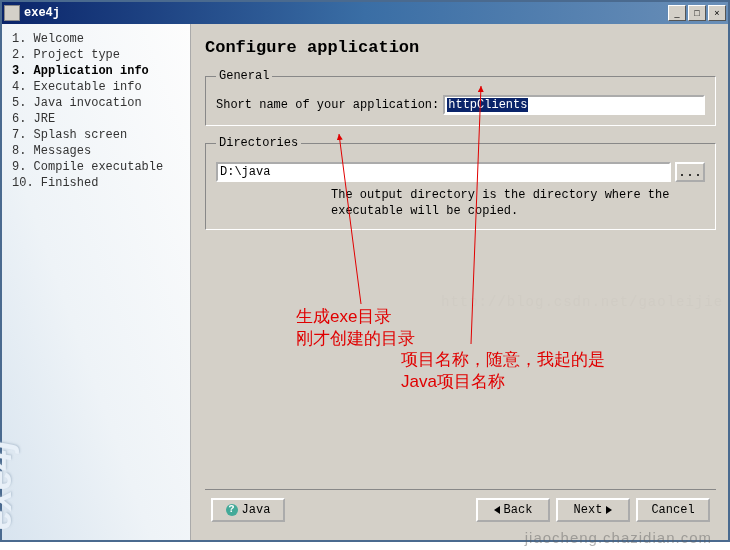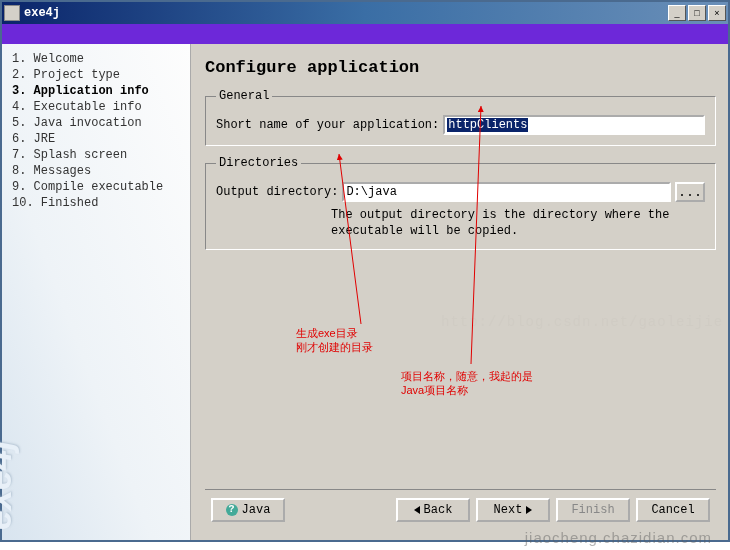--- a/index.html
+++ b/index.html
@@ -11,22 +11,21 @@
       height: 550px;
       overflow: hidden;
       position: relative;
     }
     .window {
       width: 730px;
       height: 542px;
       border: 2px solid #4a6a8f;
       display: flex;
       flex-direction: column;
-      background: #6d28d9;
-      gap: 20px;
+      background: #0369a1;
     }
     .titlebar {
       height: 22px;
       background: linear-gradient(to right, #0a246a, #3a6ea5, #6a8fb8);
       color: #fff;
       display: flex;
       align-items: center;
       padding: 0 2px;
       font-size: 12px;
     }
@@ -155,21 +154,21 @@
     }
     .annotations {
       position: absolute;
       top: 0; left: 0; right: 0; bottom: 0;
       pointer-events: none;
     }
     .anno-text {
       position: absolute;
       color: #e00000;
       font-family: "SimSun", sans-serif;
-      font-size: 11px;
+      font-size: 17px;
       line-height: 1.3;
     }
     svg.arrows { position: absolute; top: 0; left: 0; }
     .button-bar {
       border-top: 1px solid #888;
       padding: 8px 6px;
       display: flex;
       align-items: center;
       gap: 6px;
     }
@@ -241,21 +240,20 @@
           <span class="row-label">Short name of your application:</span>
           <div class="text-input highlight">
             <span class="highlight-val">httpClients</span>
           </div>
         </div>
       </fieldset>
 
       <fieldset>
         <legend>Directories</legend>
         <div class="row">
-          <span class="row-label">Output directory:</span>
           <input class="text-input" value="D:\java" style="">
           <button class="browse-btn">...</button>
         </div>
         <div class="dir-hint">The output directory is the directory where the executable will be copied.</div>
       </fieldset>
 
       <div class="watermark">http://blog.csdn.net/gaoleijie</div>
 
       <div class="annotations">
         <svg class="arrows" width="520" height="420">
@@ -286,23 +284,20 @@
         </button>
         <div class="spacer"></div>
         <button class="btn">
           <span class="tri-left"></span>
           <span>Back</span>
         </button>
         <button class="btn">
           <span>Next</span>
           <span class="tri-right"></span>
         </button>
-        <button class="btn disabled">
-          <span>Finish</span>
-        </button>
         <button class="btn">
           <span>Cancel</span>
         </button>
       </div>
     </div>
   </div>
 </div>
 
 <div class="bottom-watermark">jiaocheng.chazidian.com</div>
 

